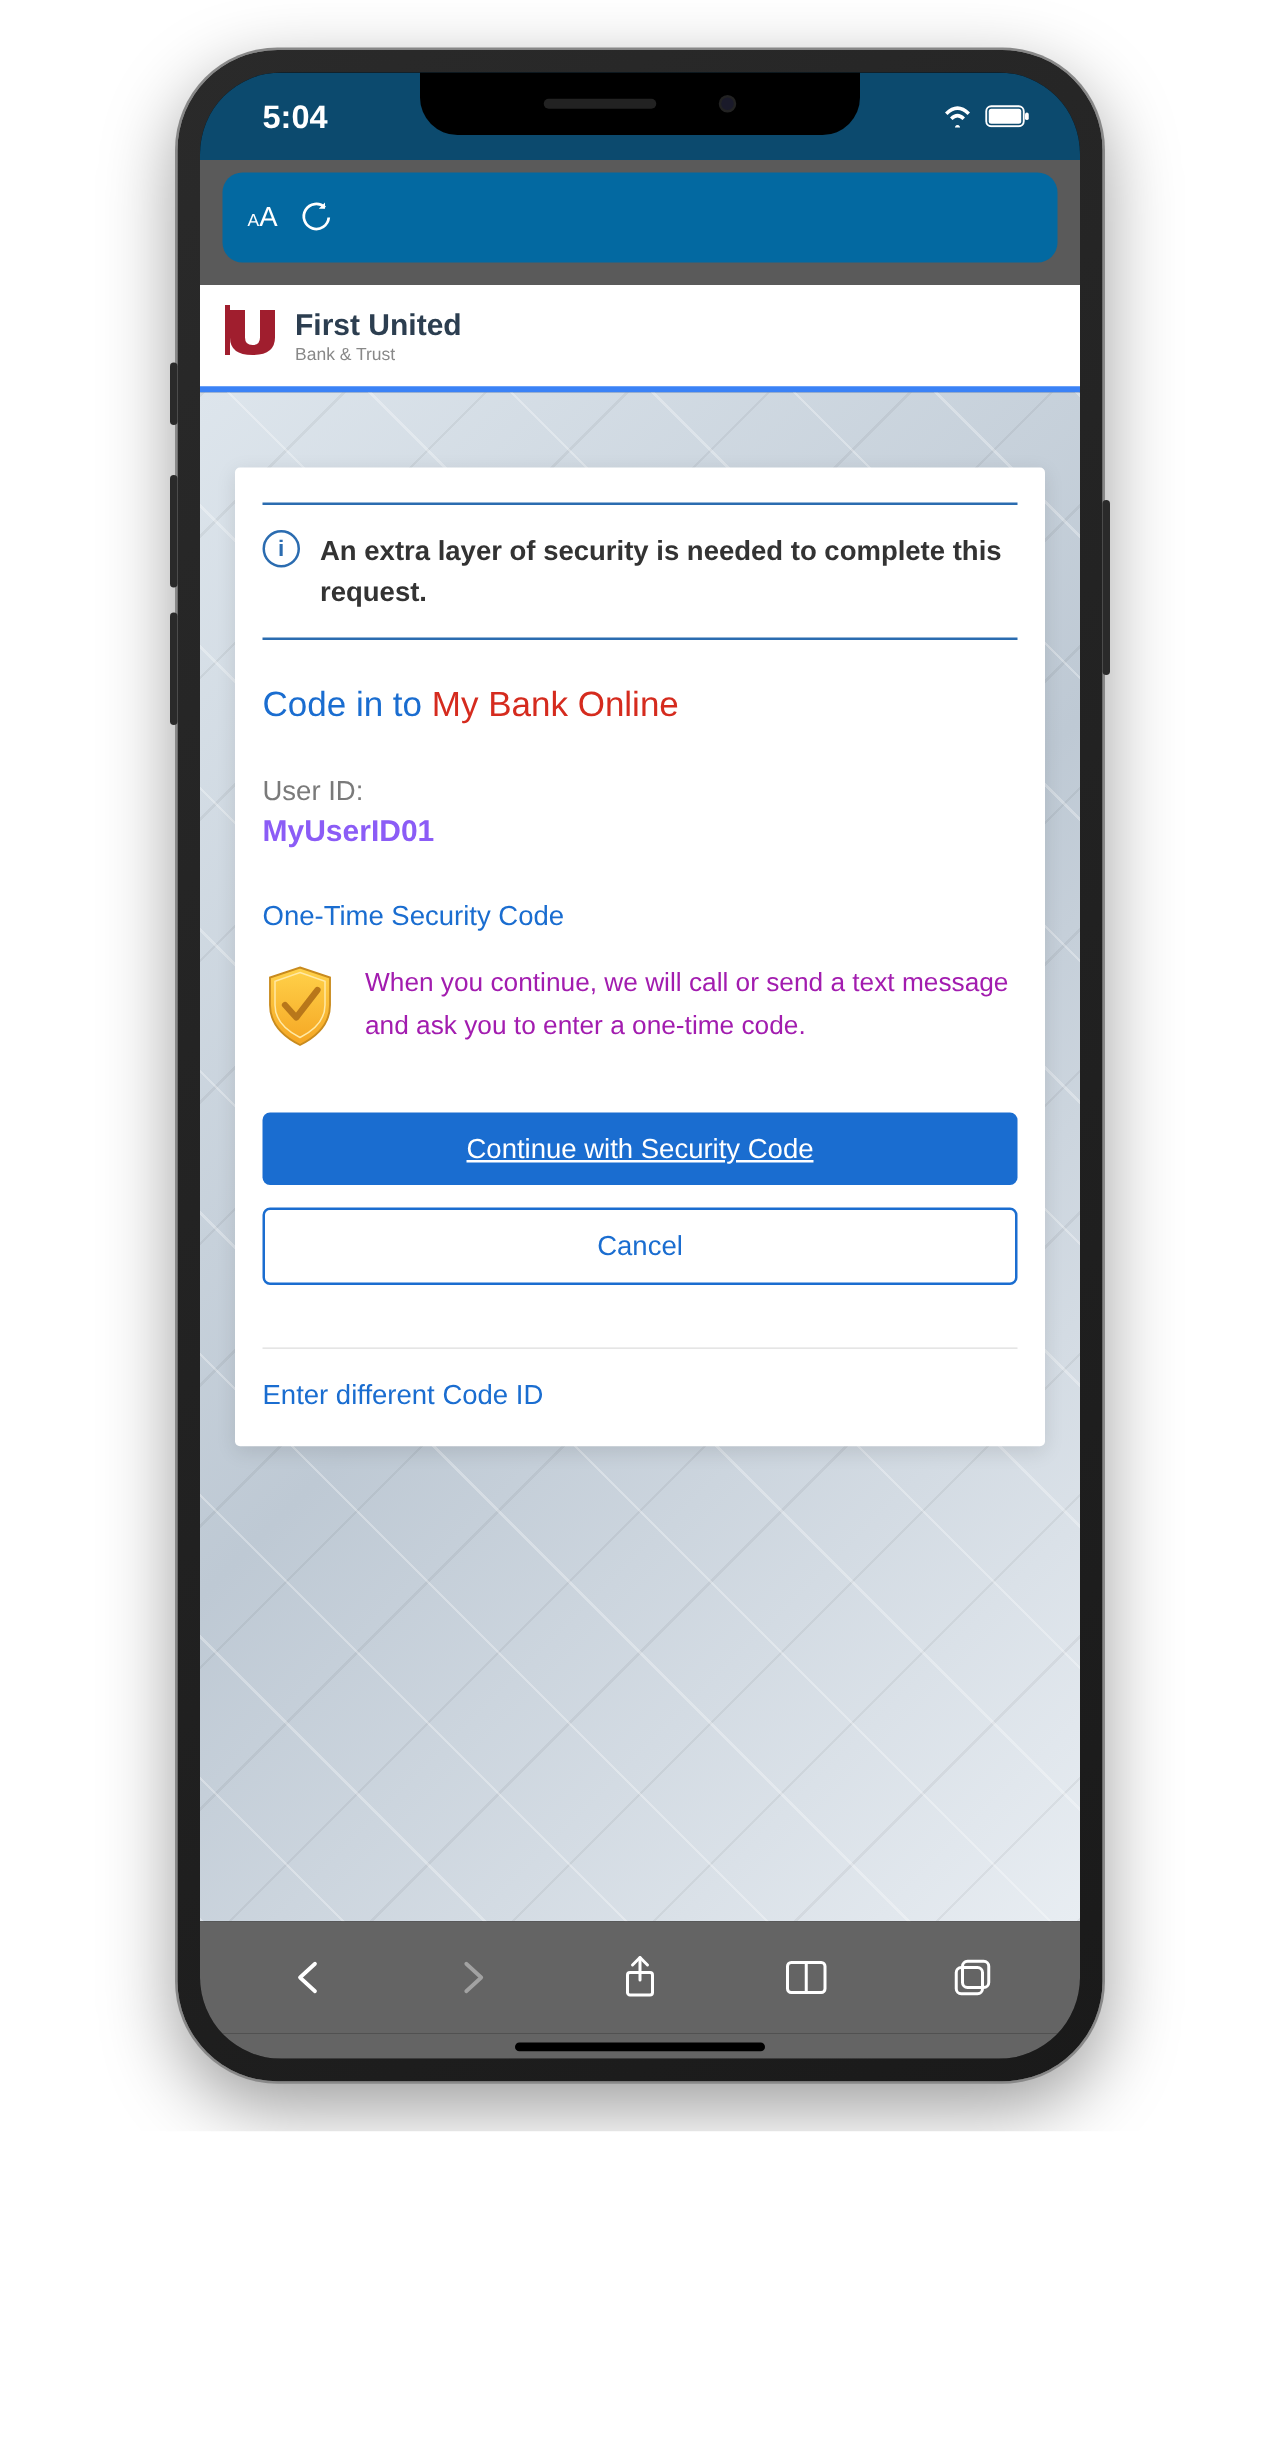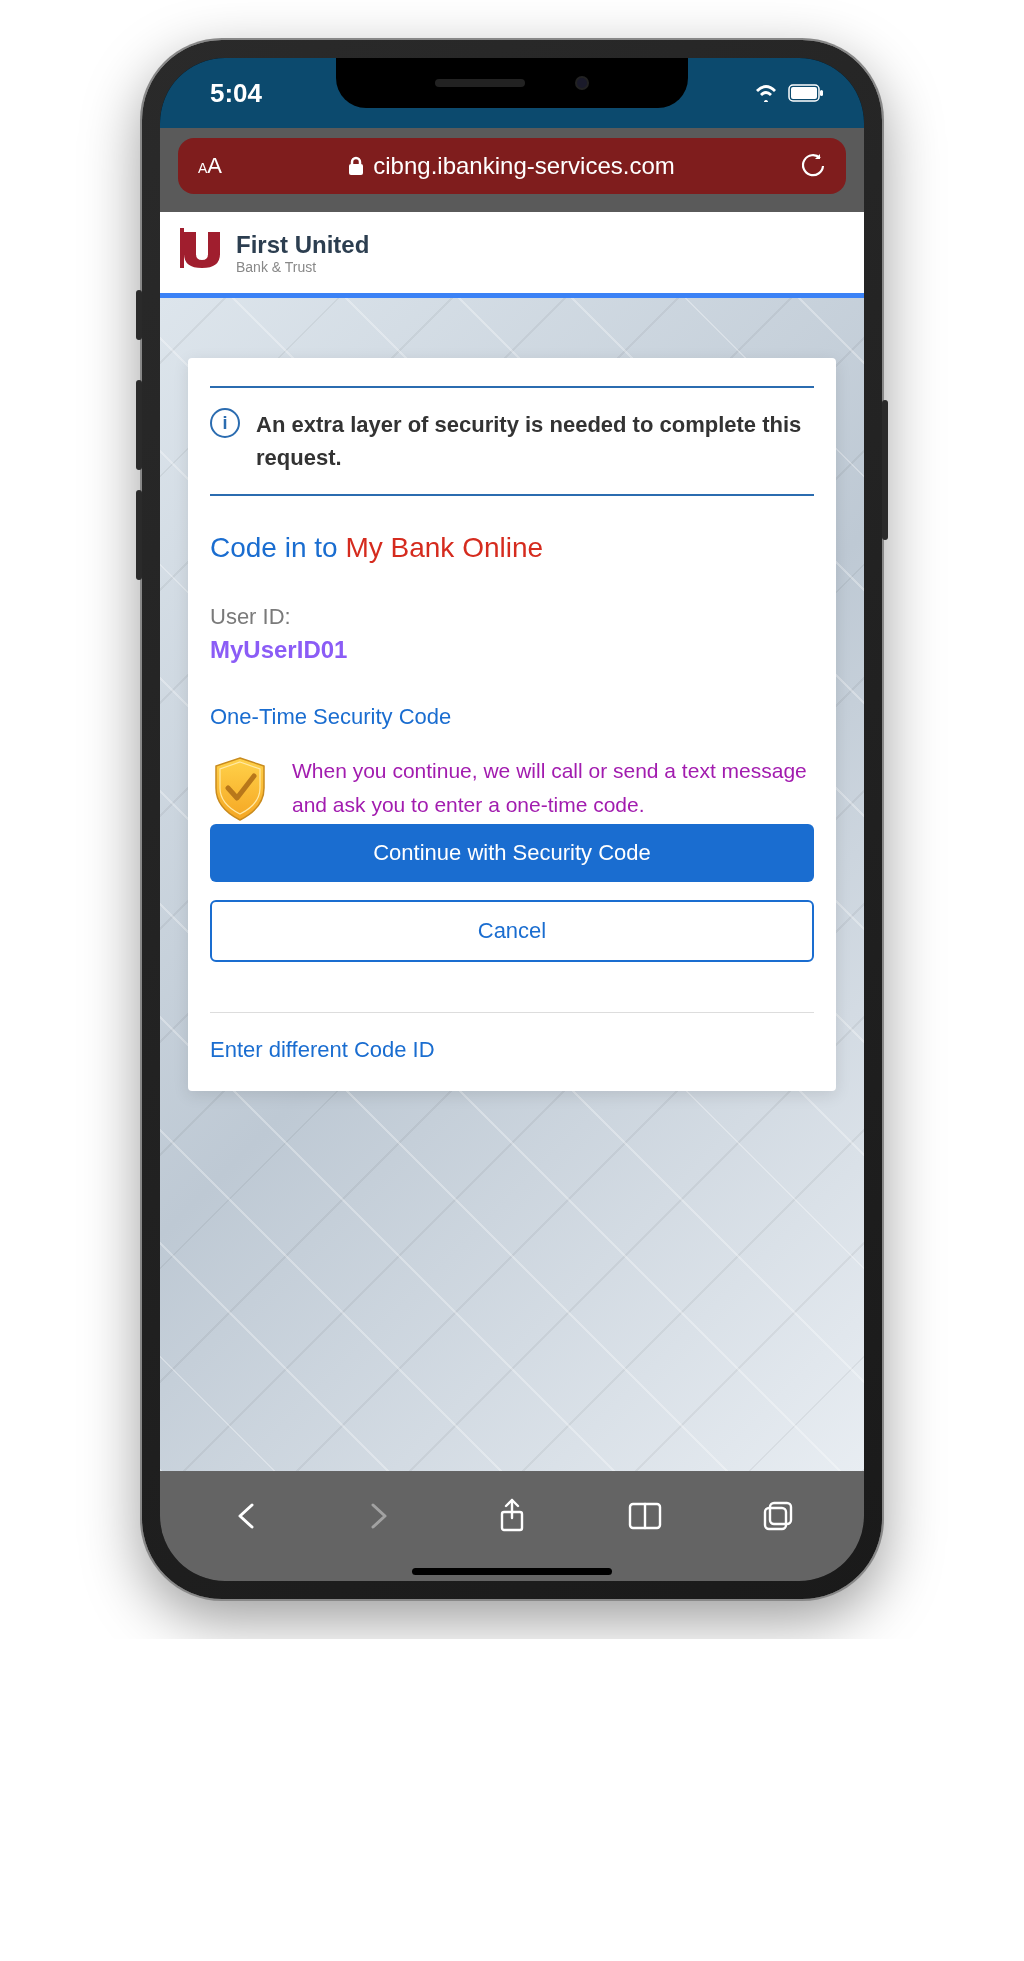--- a/index.html
+++ b/index.html
@@ -83,23 +83,23 @@
     .status-icons {
       display: flex;
       gap: 10px;
       align-items: center;
     }
     .url-bar {
       background: #5a5a5a;
       padding: 10px 18px 18px 18px;
     }
     .url-inner {
-      background: #7f1d1d;
+      background: #0369a1;
       border-radius: 16px;
-      height: 56px;
+      height: 72px;
       display: flex;
       align-items: center;
       padding: 0 20px;
       color: #fff;
       gap: 18px;
     }
     .url-text {
       flex: 1;
       text-align: center;
       font-size: 24px;
@@ -213,23 +213,25 @@
     }
     .btn {
       width: 100%;
       padding: 16px;
       border-radius: 6px;
       font-size: 22px;
       cursor: pointer;
       text-align: center;
     }
     .btn-primary {
+      margin-top: 50px;
       background: #1a6dd0;
       color: #fff;
       border: none;
+      text-decoration: underline;
     }
     .btn-secondary {
       margin-top: 18px;
       background: #fff;
       color: #1a6dd0;
       border: 2px solid #1a6dd0;
     }
     .divider-line {
       margin-top: 50px;
       border: none;
@@ -300,27 +302,20 @@
           <rect x="32" y="6" width="3" height="6" rx="1.5" fill="#fff"></rect>
         </svg>
       </div>
     </div>
 
     <div class="url-bar">
       <div class="url-inner">
         <span style="font-size:14px;">
           <span style="font-size:14px;">A</span><span style="font-size:22px;">A</span>
         </span>
-        <div class="url-text">
-          <svg width="18" height="20" viewBox="0 0 18 20" fill="#fff">
-            <rect x="2" y="8" width="14" height="11" rx="2"></rect>
-            <path d="M5 8 V6 a4 4 0 0 1 8 0 V8" fill="none" stroke="#fff" stroke-width="2.5"></path>
-          </svg>
-          <span>cibng.ibanking-services.com</span>
-        </div>
         <svg width="26" height="26" viewBox="0 0 26 26" fill="none" stroke="#fff" stroke-width="2.2">
           <path d="M20 5 A10 10 0 1 0 23 13"></path>
           <path d="M20 1 L20 6 L15 6" fill="#fff" stroke="none"></path>
         </svg>
       </div>
     </div>
 
     <div class="bank-header">
       <div class="bank-logo">
         <svg width="44" height="40" viewBox="0 0 44 40">

